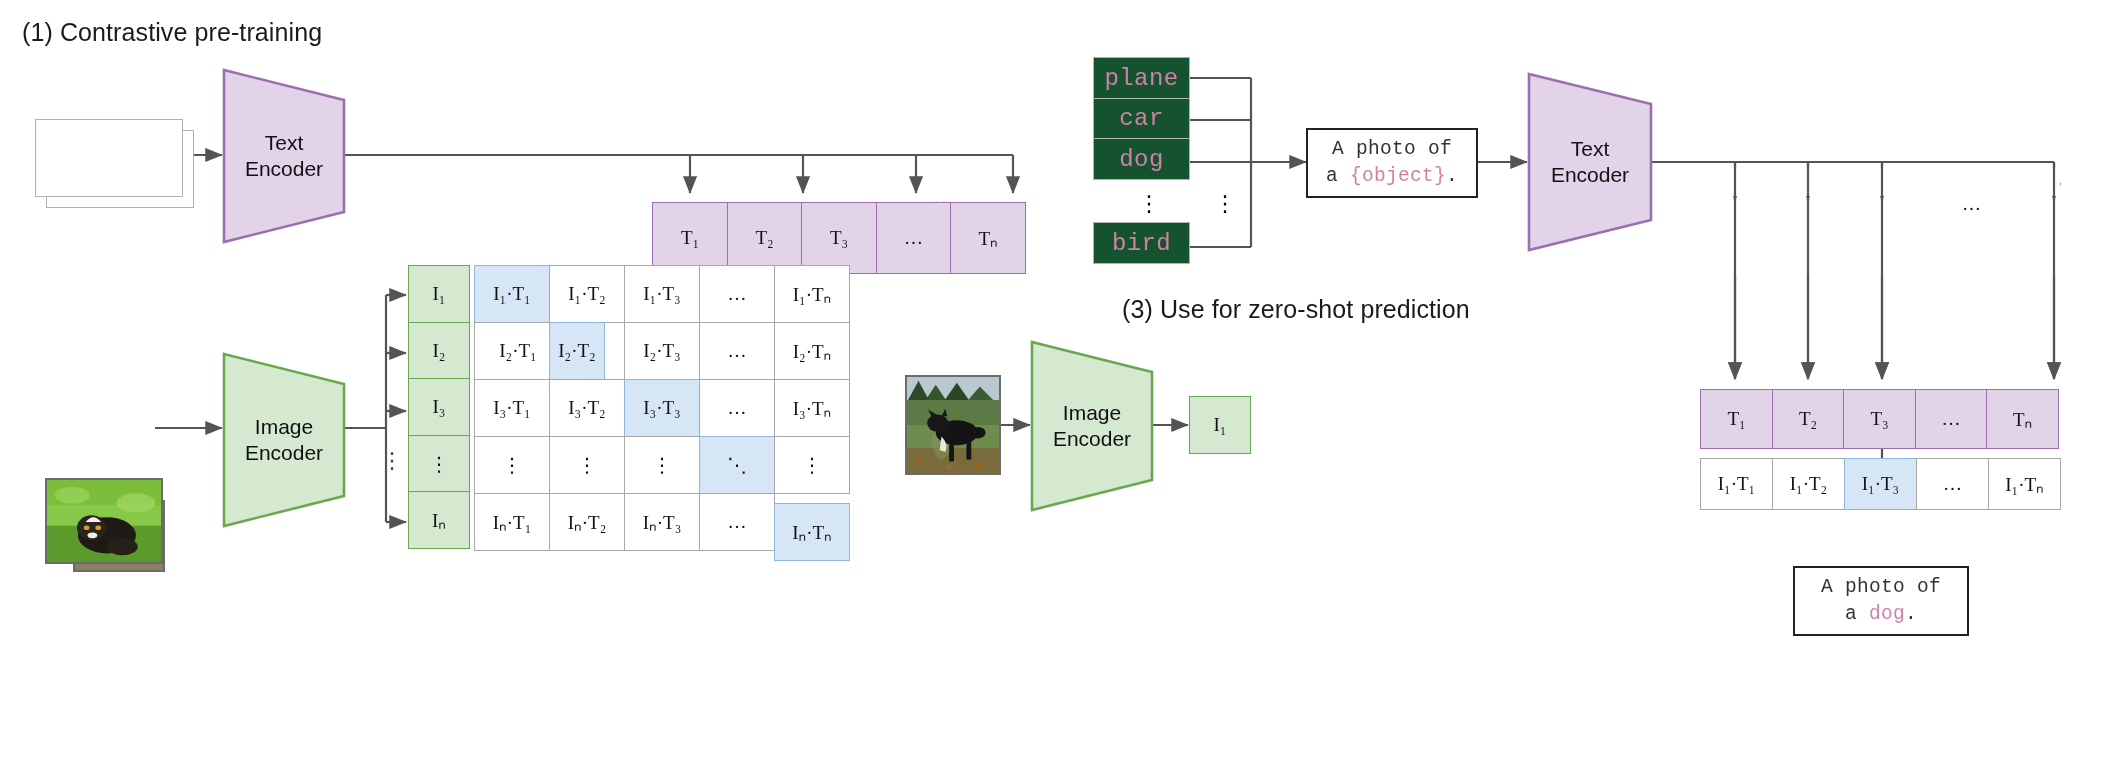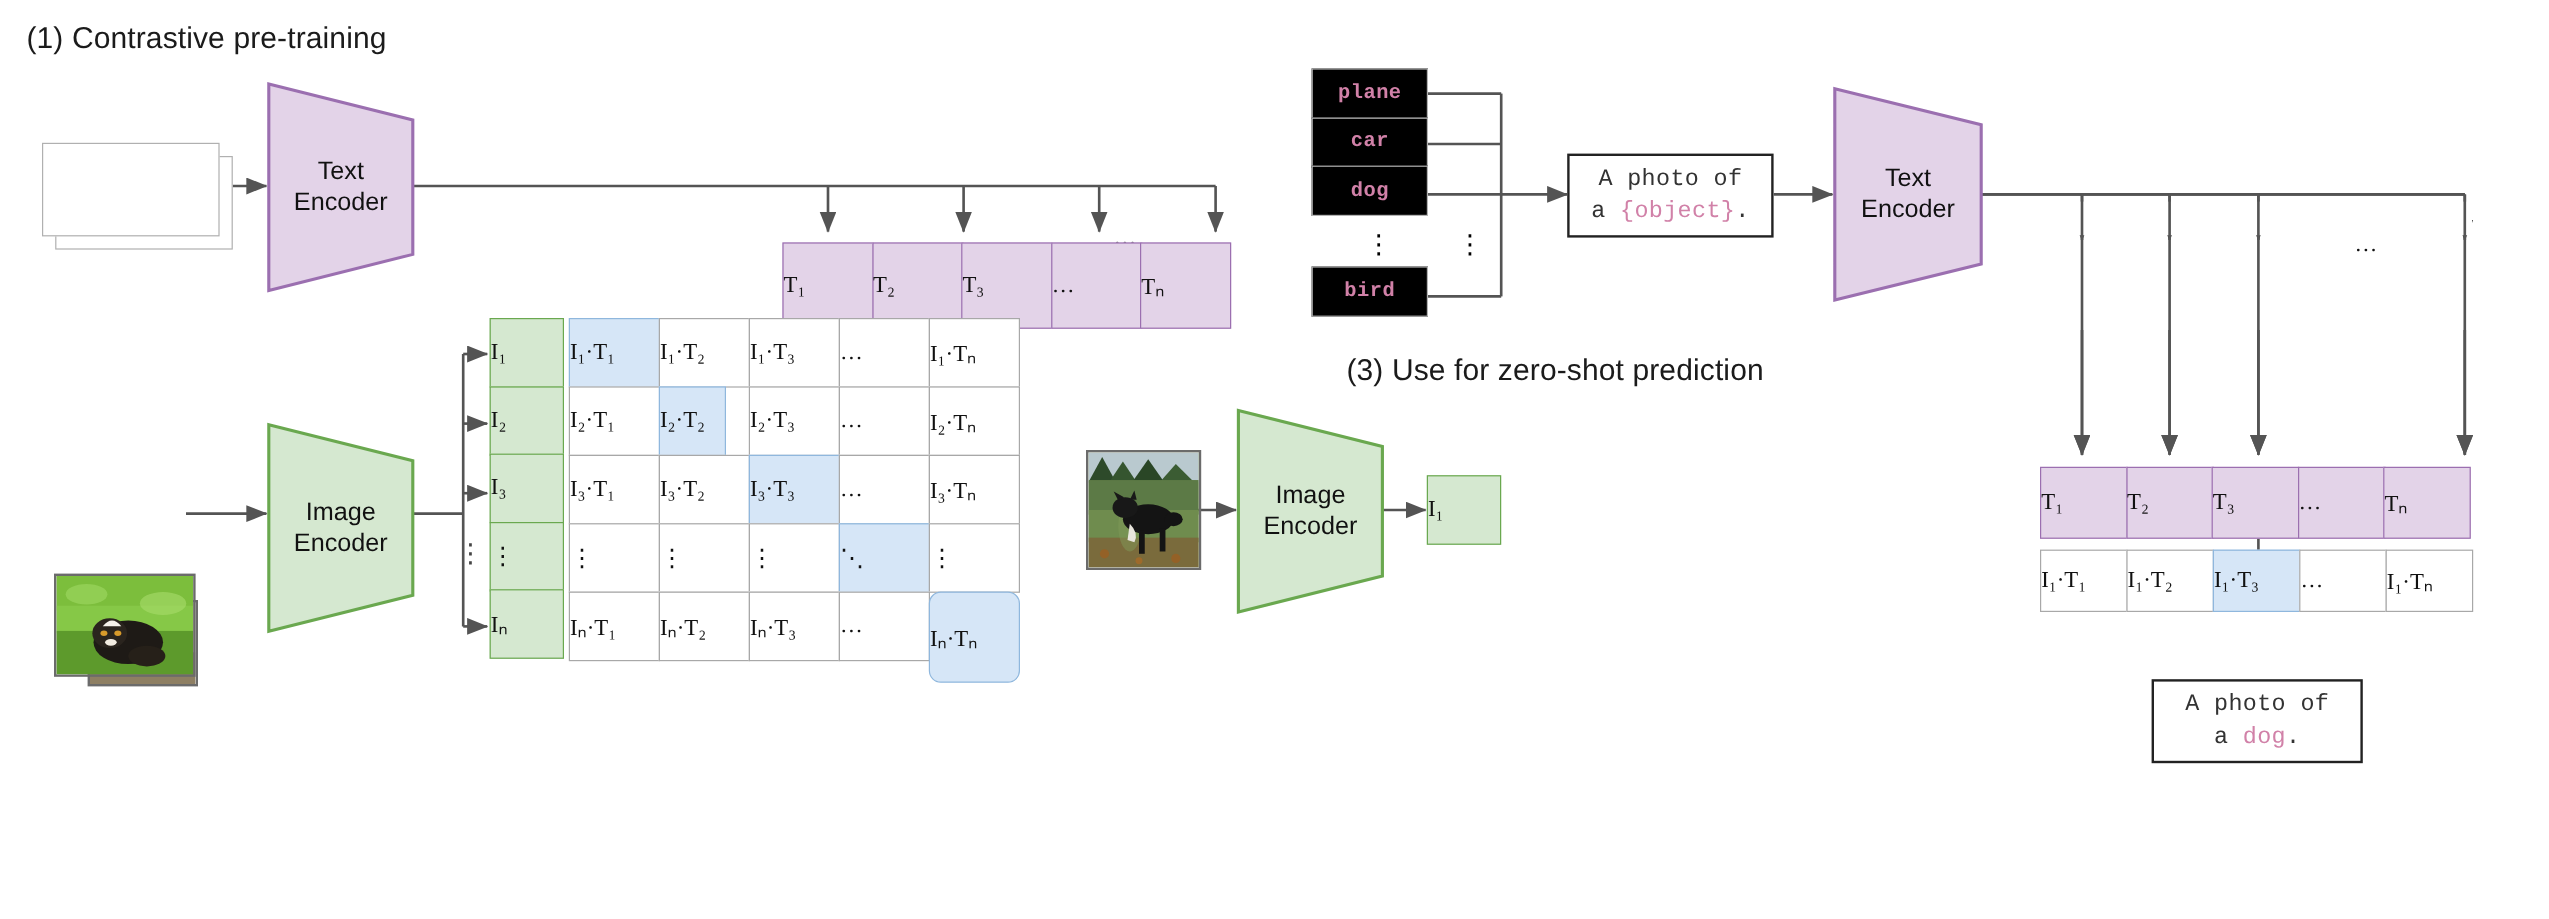--- a/index.html
+++ b/index.html
@@ -26,31 +26,31 @@
              display:flex;flex-direction:column;justify-content:center;
              font-family:"Liberation Mono",monospace;font-size:19.5px;line-height:25px;
              color:#333;padding-left:17px;box-sizing:border-box;letter-spacing:.4px;}
 
   
   .photostack{position:absolute;}
   .photo{position:absolute;border:2px solid #6b6b6b;box-sizing:border-box;overflow:hidden;}
 
   
   .cell{position:absolute;box-sizing:border-box;display:flex;align-items:center;
-        font-family:"Liberation Serif",serif;font-size:19px;color:#111;}
+        justify-content:center;font-family:"Liberation Serif",serif;font-size:19px;color:#111;}
   .t-cell{background:#e3d3e8;border:1.5px solid #9b6fb0;}
   .i-cell{background:#d5e8d0;border:1.5px solid #6aa84f;}
   .m-cell{background:#fff;border:1px solid #a8a8a8;}
   .m-cell.hl{background:#d6e6f7;border:1px solid #8fb7dd;}
   .vdots{font-family:"Liberation Serif",serif;font-size:22px;line-height:.55;}
 
   
-  .labelbox{position:absolute;box-sizing:border-box;background:#000000;border:1.6px solid #b3b3b3;
+  .labelbox{position:absolute;box-sizing:border-box;background:#14532d;border:1.6px solid #b3b3b3;
             display:flex;align-items:center;justify-content:center;
-            font-family:"Liberation Mono",monospace;font-size:17px;color:#d181a8;letter-spacing:.4px;font-weight:bold;}
+            font-family:"Liberation Mono",monospace;font-size:24px;color:#d181a8;letter-spacing:.4px;}
 
   
   .promptbox{position:absolute;box-sizing:border-box;background:#fff;border:2px solid #222;
              display:flex;flex-direction:column;align-items:center;justify-content:center;
              font-family:"Liberation Mono",monospace;font-size:19.5px;line-height:27px;
              color:#333;letter-spacing:.3px;}
   .pink{color:#d181a8;}
 
   
   .wires{position:absolute;left:0;top:0;width:2124px;height:766px;pointer-events:none;}
@@ -316,21 +316,21 @@
       </div>
       <div class="cell m-cell" style="left: 75px; top: 228px; width: 76px; height: 58px;">
         <span>Iₙ·T₂</span>
       </div>
       <div class="cell m-cell" style="left: 150px; top: 228px; width: 76px; height: 58px;">
         <span>Iₙ·T₃</span>
       </div>
       <div class="cell m-cell" style="left: 225px; top: 228px; width: 76px; height: 58px;">
         <span>…</span>
       </div>
-      <div class="cell m-cell hl" style="left: 300px; top: 228px; width: 76px; height: 76px; border-radius: 10px;">
+      <div class="cell m-cell hl" style="left: 300px; top: 238px; width: 76px; height: 58px;">
         <span>Iₙ·Tₙ</span>
       </div>
     </div>
 
   <div class="abs vdots" style="left:381px;top:455px;color:#444;">⋮</div>
 
 
   <div class="abs" id="s2-labels" style="left:1093px;top:57px;">
       <div class="labelbox" style="left: 0px; top: 0px; width: 97px; height: 42px;">plane</div>
       <div class="labelbox" style="left: 0px; top: 40.5px; width: 97px; height: 42px;">car</div>

